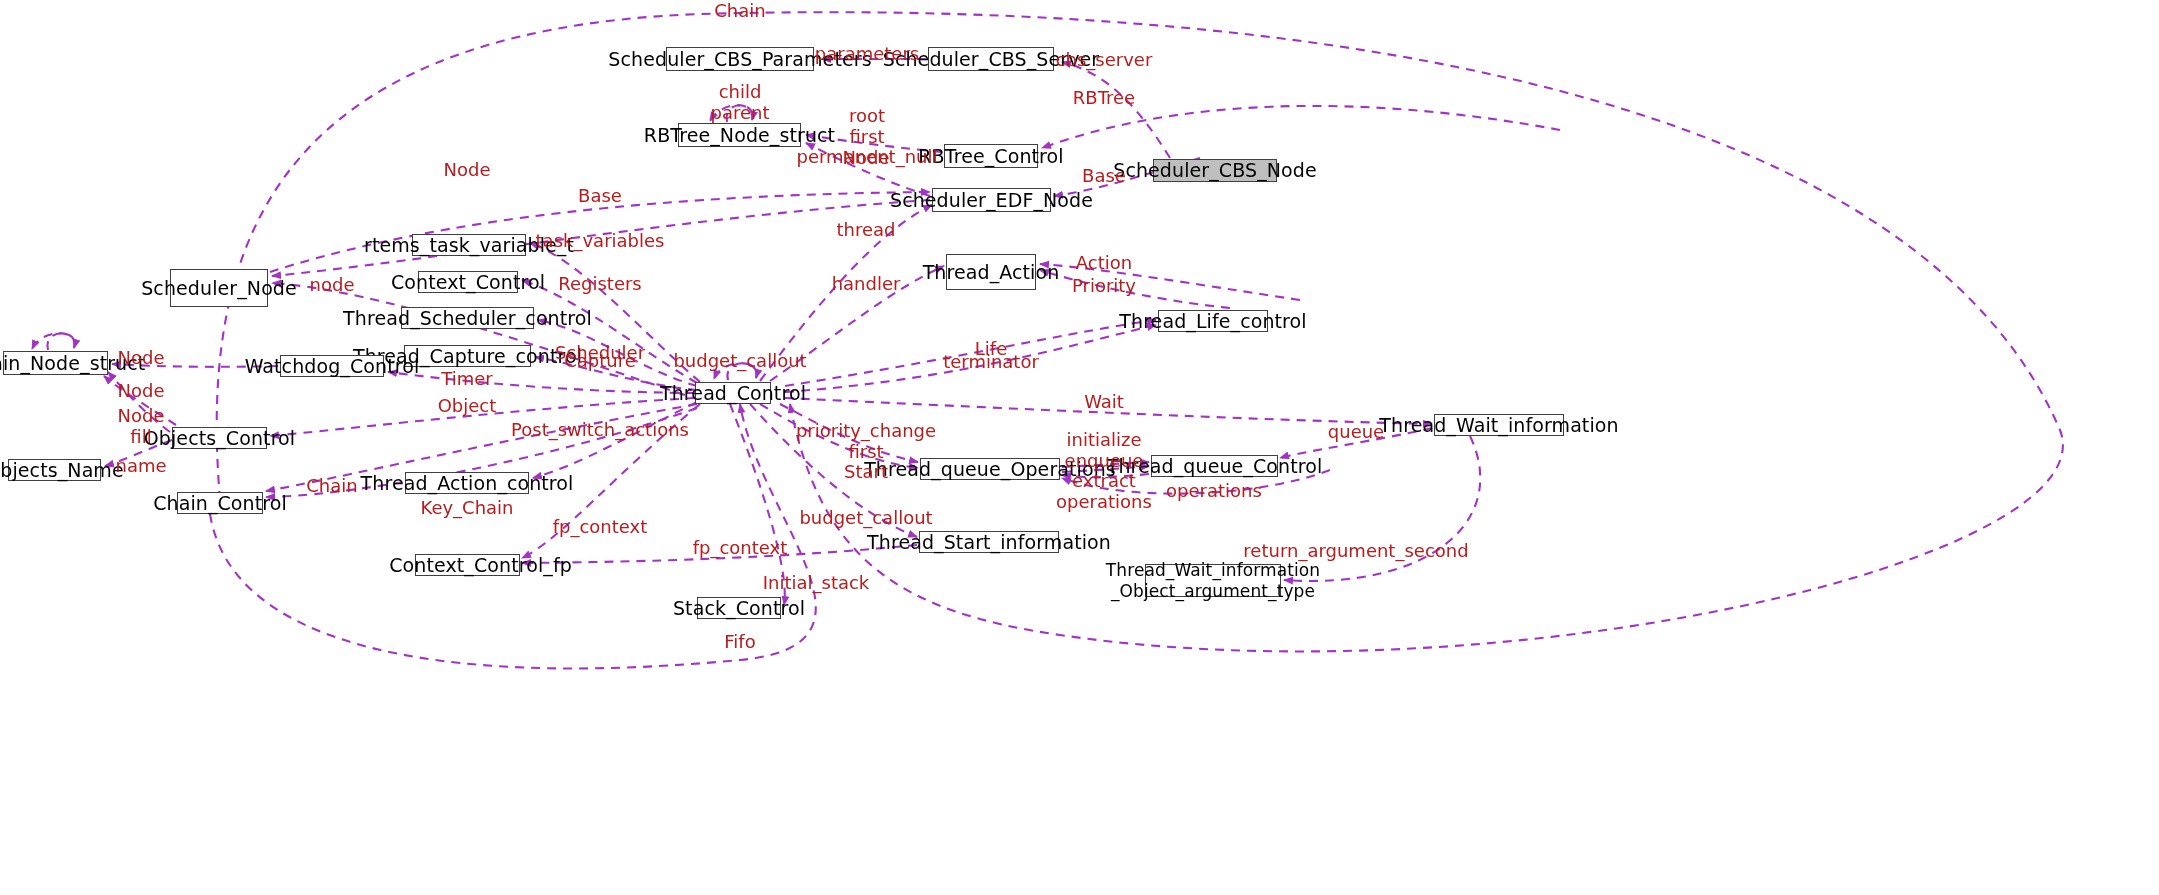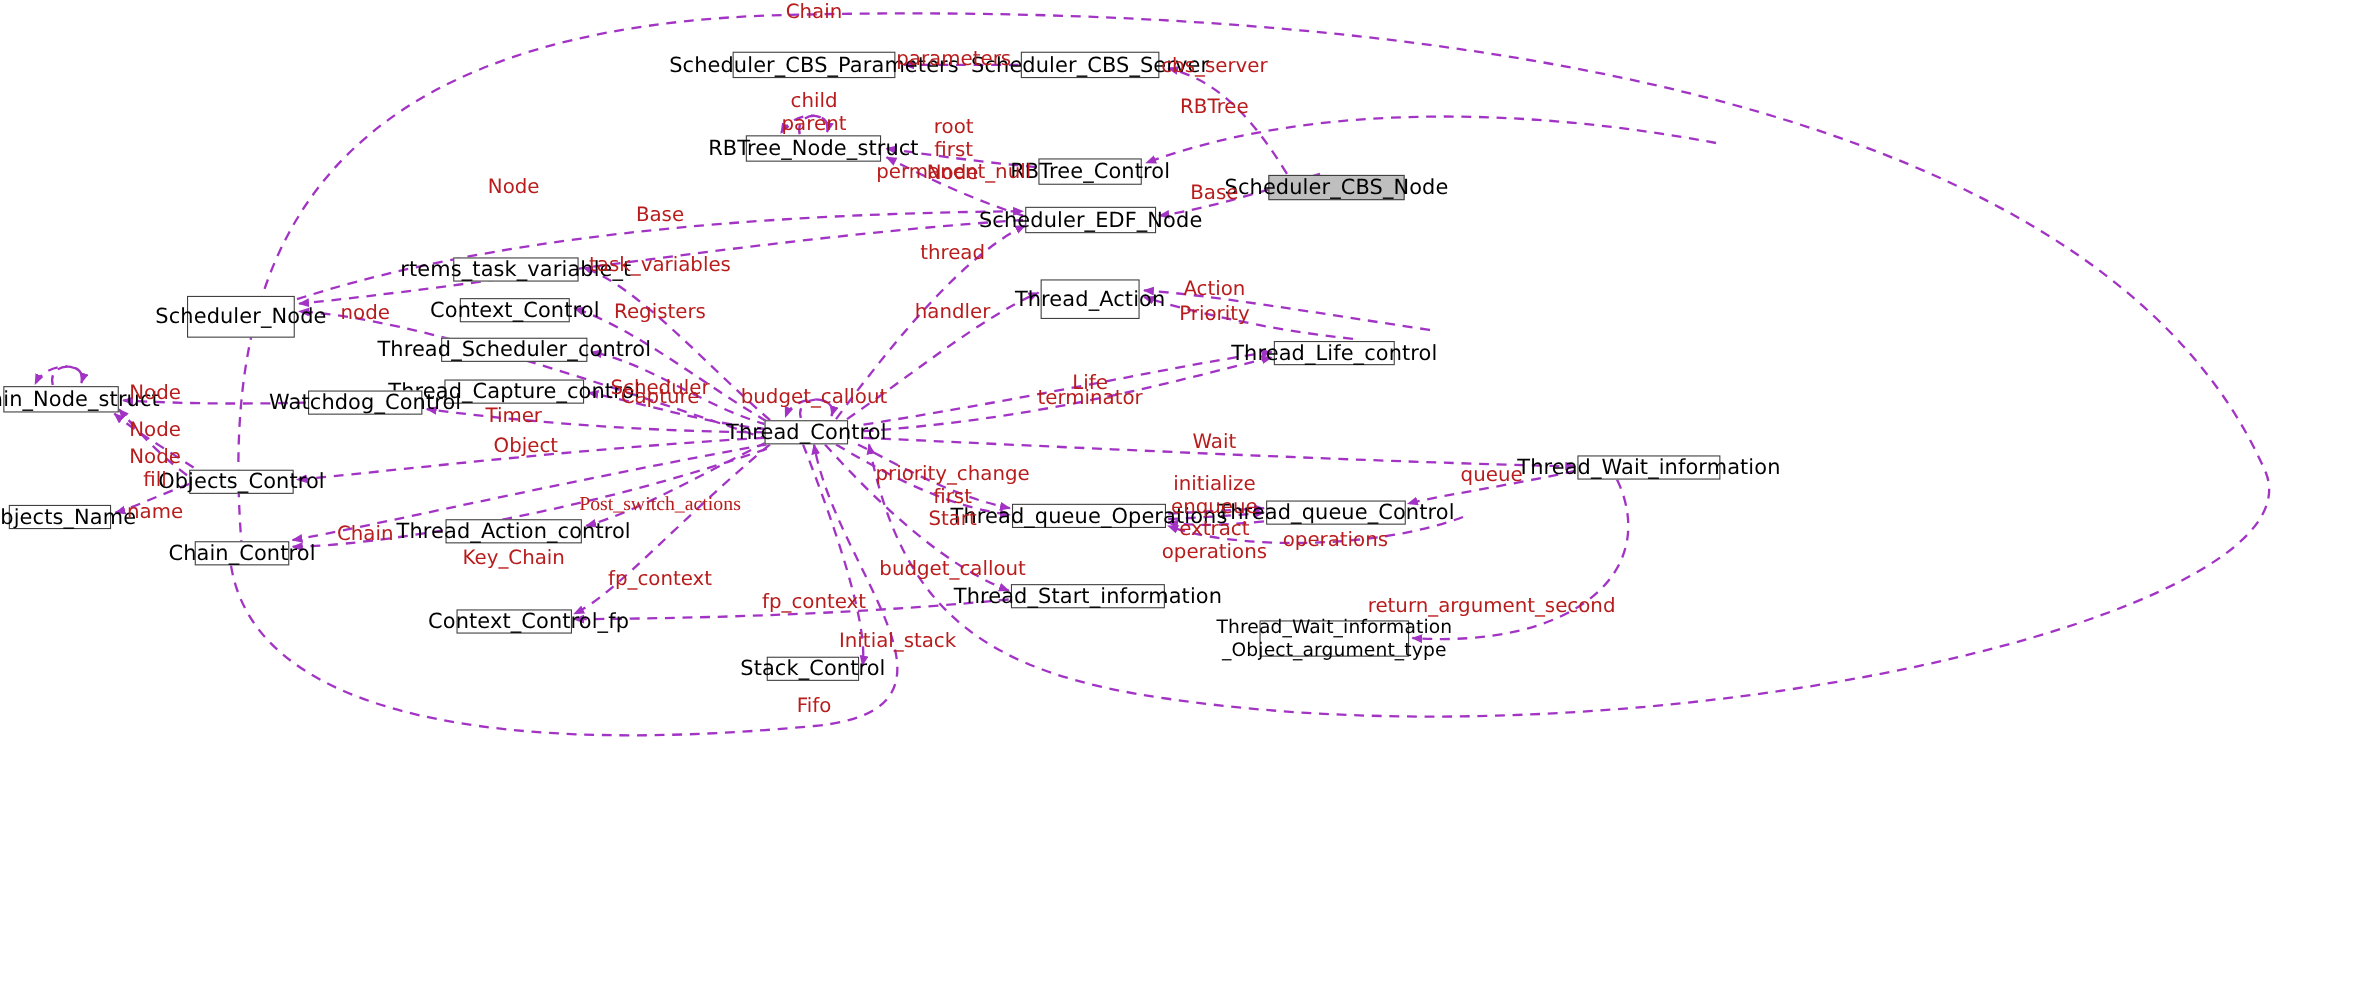--- a/index.html
+++ b/index.html
@@ -209,32 +209,32 @@
   <div class="edge-label" style="left:1104px;top:276px;">Priority</div>
   <div class="edge-label" style="left:332px;top:275px;">node</div>
   <div class="edge-label" style="left:600px;top:314px;margin-top:29px;">Scheduler</div>
   <div class="edge-label" style="left:991px;top:313px;margin-top:39px;">terminator</div>
   <div class="edge-label" style="left:600px;top:351px;">Capture</div>
   <div class="edge-label" style="left:141px;top:348px;">Node</div>
   <div class="edge-label" style="left:991px;top:339px;">Life</div>
   <div class="edge-label" style="left:740px;top:351px;">budget_callout</div>
   <div class="edge-label" style="left:467px;top:369px;">Timer</div>
   <div class="edge-label" style="left:141px;top:381px;">Node</div>
-  <div class="edge-label" style="left:467px;top:396px;margin-left:11px;">Object</div>
+  <div class="edge-label" style="left:467px;top:396px;">Object</div>
   <div class="edge-label" style="left:1104px;top:392px;">Wait</div>
   <div class="edge-label" style="left:141px;top:406px;">Node
 fill</div>
   <div class="edge-label" style="left:1356px;top:422px;">queue</div>
   <div class="edge-label" style="left:866px;top:421px;">priority_change
 first</div>
   <div class="edge-label" style="left:1104px;top:430px;">initialize
 enqueue
 extract
 operations</div>
-  <div class="edge-label" style="left:600px;top:448px;font-family:Liberation Serif, serif;">Post_switch_actions</div>
+  <div class="edge-label" style="left:600px;top:420px;">Post_switch_actions</div>
   <div class="edge-label" style="left:866px;top:462px;">Start</div>
   <div class="edge-label" style="left:141px;top:456px;">name</div>
   <div class="edge-label" style="left:332px;top:476px;">Chain</div>
   <div class="edge-label" style="left:1214px;top:481px;">operations</div>
   <div class="edge-label" style="left:467px;top:498px;">Key_Chain</div>
   <div class="edge-label" style="left:600px;top:517px;">fp_context</div>
   <div class="edge-label" style="left:866px;top:508px;">budget_callout</div>
   <div class="edge-label" style="left:740px;top:538px;">fp_context</div>
   <div class="edge-label" style="left:1356px;top:541px;">return_argument_second</div>
   <div class="edge-label" style="left:816px;top:573px;">Initial_stack</div>

